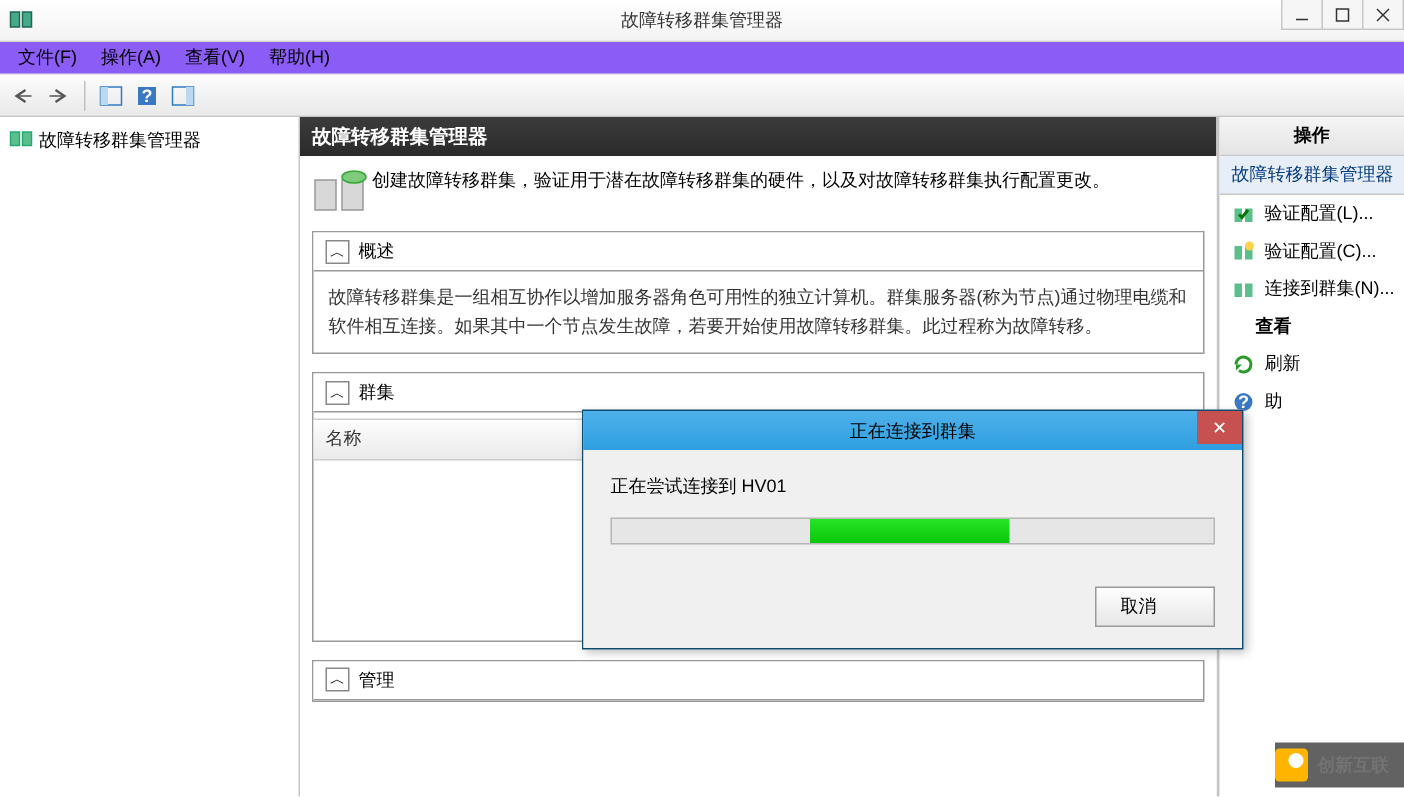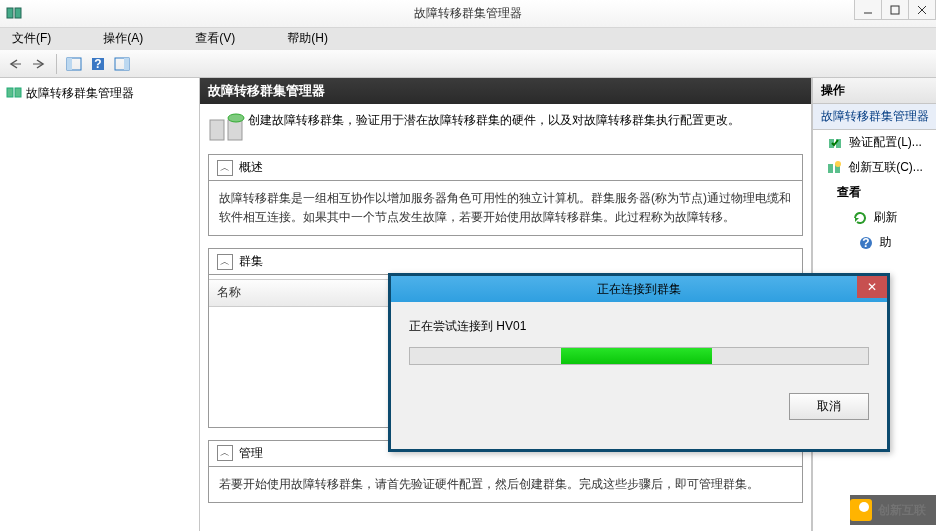--- a/index.html
+++ b/index.html
@@ -4,21 +4,21 @@
 <style>
 * { margin: 0; padding: 0; box-sizing: border-box; font-family: "Microsoft YaHei", "SimSun", sans-serif; font-size: 12px; }
 body { background: #fff; width: 936px; height: 531px; overflow: hidden; position: relative; }
 
 .titlebar { height: 28px; background: linear-gradient(#fff,#f3f3f3); border-bottom: 1px solid #d6d6d6; display: flex; align-items: center; justify-content: center; position: relative; }
 .titlebar .sysicon { position: absolute; left: 6px; top: 5px; width: 16px; height: 16px; }
 .titlebar .btns { position: absolute; right: 0; top: 0; display: flex; }
 .titlebar .btns .b { width: 28px; height: 20px; border: 1px solid #c8c8c8; border-top: none; background: #f6f6f6; display: flex; align-items: center; justify-content: center; margin-left: -1px; }
 .titlebar .title { font-size: 12px; color: #333; }
 
-.menubar { height: 22px; background: #e5e5e5; display: flex; align-items: center; padding: 0 4px; border-bottom: 1px solid #e4e4e4; gap: 36px; }
+.menubar { height: 22px; background: #8b5cf6; display: flex; align-items: center; padding: 0 4px; border-bottom: 1px solid #e4e4e4; }
 .menubar .mi { padding: 2px 8px; cursor: default; }
 
 .toolbar { height: 28px; background: linear-gradient(#fcfcfc,#e9e9e9); display: flex; align-items: center; padding: 0 4px; border-bottom: 1px solid #c6c6c6; gap: 2px; }
 .toolbar .tb { width: 22px; height: 22px; display: flex; align-items: center; justify-content: center; border: 1px solid transparent; }
 .toolbar .sep { width: 1px; height: 20px; background: #c0c0c0; margin: 0 4px; }
 
 .workarea { display: flex; height: calc(531px - 28px - 22px - 28px); }
 
 .tree { width: 200px; border-right: 1px solid #c6c6c6; padding: 4px; }
 .tree .node { display: flex; align-items: center; gap: 4px; padding: 2px; }
@@ -28,35 +28,35 @@
 .center-body { padding: 8px; }
 .intro { display: flex; gap: 0; margin-bottom: 10px; }
 .intro .srvicon { width: 40px; height: 32px; flex-shrink: 0; }
 .group { border: 1px solid #999; background: #fff; margin-bottom: 12px; }
 .group .ghead { display: flex; align-items: center; gap: 6px; padding: 4px 8px; border-bottom: 1px solid #999; background: #fff; }
 .group .ghead .chev { width: 16px; height: 16px; border: 1px solid #888; display: flex; align-items: center; justify-content: center; font-size: 10px; }
 .group .gbody { padding: 8px 10px; font-size: 12px; color: #333; line-height: 1.6; }
 .colhdr { background: linear-gradient(#fdfdfd,#eaeaea); border: 1px solid #ccc; border-left: none; border-right: none; padding: 3px 8px; margin-top: 4px; }
 
 .actions { width: 125px; border-left: 2px solid #c6c6c6; background: #fff; overflow: hidden; }
-.actions .ahead { background: linear-gradient(#f5f5f5,#e4e4e4); padding: 4px 8px; font-weight: bold; border-bottom: 1px solid #c6c6c6; }
+.actions .ahead { background: linear-gradient(#f5f5f5,#e4e4e4); padding: 4px 8px; font-weight: bold; border-bottom: 1px solid #c6c6c6; text-align: center; }
 .actions .asub { background: #e8eef8; padding: 4px 8px; border-bottom: 1px solid #c6c6c6; white-space: nowrap; color: #003a80; }
-.actions .ai { display: flex; align-items: center; gap: 6px; padding: 4px 8px; cursor: default; white-space: nowrap; justify-content: center; }
+.actions .ai { display: flex; align-items: center; gap: 6px; padding: 4px 8px; cursor: default; white-space: nowrap; }
 .actions .ai .ic { width: 16px; height: 16px; flex-shrink: 0; }
 .actions .aihead { padding: 4px 8px 4px 24px; font-weight: bold; }
 
-.dialog { position: absolute; left: 388px; top: 273px; width: 502px; background: #fff; border: 3px solid #0c4a6e; box-shadow: 2px 2px 6px rgba(0,0,0,0.25); }
+.dialog { position: absolute; left: 388px; top: 273px; width: 441px; background: #fff; border: 1px solid #0c4a6e; box-shadow: 2px 2px 6px rgba(0,0,0,0.25); }
 .dialog .dtitle { background: linear-gradient(#4db1ea,#2f9fe0); height: 26px; display: flex; align-items: center; justify-content: center; position: relative; color: #000; }
 .dialog .dclose { position: absolute; right: 0; top: 0; width: 30px; height: 22px; background: #c75050; color: #fff; display: flex; align-items: center; justify-content: center; font-size: 12px; font-family: Arial; }
-.dialog .dbody { background: #f0f0f0; padding: 16px 18px 29px; }
+.dialog .dbody { background: #f0f0f0; padding: 16px 18px 14px; }
 .dialog .dmsg { margin-bottom: 12px; }
 .dialog .progress { height: 18px; border: 1px solid #b7b7b7; background: #e6e6e6; position: relative; overflow: hidden; }
 .dialog .progress .bar { position: absolute; left: 33%; top: 0; height: 100%; width: 33%; background: linear-gradient(#27e427,#0ac60a); }
 .dialog .dbtns { text-align: right; margin-top: 28px; }
-.dialog .dbtn { display: inline-block; min-width: 80px; padding: 4px 16px; background: linear-gradient(#fefefe,#e6e6e6); border: 1px solid #9a9a9a; text-align: center; }
+.dialog .dbtn { display: inline-block; min-width: 80px; padding: 4px 16px; background: linear-gradient(#fefefe,#e6e6e6); border: 1px solid #9a9a9a; text-align: left; }
 
 .watermark { position: absolute; right: 0; bottom: 6px; display: flex; align-items: center; gap: 6px; background: rgba(70,70,70,0.85); color: #737373; padding: 4px 10px 4px 0; font-size: 15px; font-weight: bold; }
 .watermark .logo { width: 22px; height: 22px; background: #ffb400; border-radius: 3px; position: relative; }
 .watermark .logo::after { content: ""; position: absolute; width: 10px; height: 10px; background: #fff; border-radius: 50%; top: 3px; right: 3px; }
 </style>
 </head>
 <body>
 
 <div class="titlebar">
   <span class="sysicon">
@@ -167,21 +167,20 @@
         <div class="gbody" style="padding:0 0 120px 0;">
           <div class="colhdr">名称</div>
         </div>
       </div>
 
       <div class="group">
         <div class="ghead">
           <span class="chev">︿</span>
           <span>管理</span>
         </div>
-        <div class="gbody">若要开始使用故障转移群集，请首先验证硬件配置，然后创建群集。完成这些步骤后，即可管理群集。</div>
       </div>
     </div>
   </div>
 
   <div class="actions">
     <div class="ahead">操作</div>
     <div class="asub">故障转移群集管理器</div>
     <div class="ai">
       <span class="ic"><svg viewBox="0 0 16 16">
             <rect x="2" y="4" width="5" height="9" fill="#5bbf8c"></rect>
@@ -189,21 +188,28 @@
             <path d="M5 8 l2 2 l4 -5" fill="none" stroke="#070" stroke-width="2"></path>
           </svg></span>
       <span>验证配置(L)...</span>
     </div>
     <div class="ai">
       <span class="ic"><svg viewBox="0 0 16 16">
             <rect x="2" y="4" width="5" height="9" fill="#5bbf8c"></rect>
             <rect x="9" y="4" width="5" height="9" fill="#5bbf8c"></rect>
             <circle cx="12" cy="4" r="3" fill="#ffd24d"></circle>
           </svg></span>
-      <span>创新互联(C)...</span>
+      <span>验证配置(C)...</span>
+    </div>
+    <div class="ai">
+      <span class="ic"><svg viewBox="0 0 16 16">
+            <rect x="2" y="4" width="5" height="9" fill="#5bbf8c"></rect>
+            <rect x="9" y="4" width="5" height="9" fill="#5bbf8c"></rect>
+          </svg></span>
+      <span>连接到群集(N)...</span>
     </div>
     <div class="aihead">查看</div>
     <div class="ai">
       <span class="ic"><svg viewBox="0 0 16 16">
             <path d="M3 8 a5 5 0 1 1 2 4" fill="none" stroke="#2a9b2a" stroke-width="2"></path>
             <path d="M3 12 l0 -4 l4 0 z" fill="#2a9b2a"></path>
           </svg></span>
       <span>刷新</span>
     </div>
     <div class="ai">

